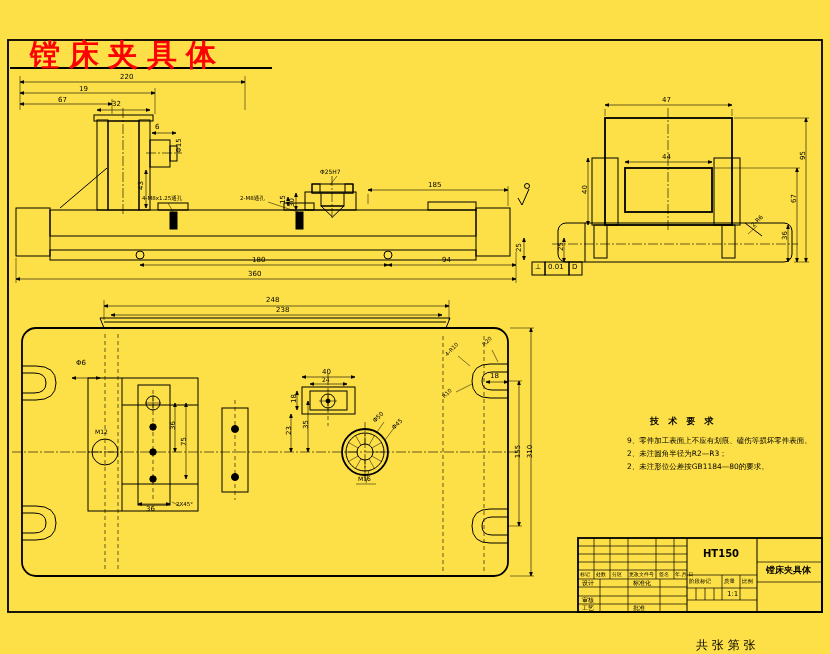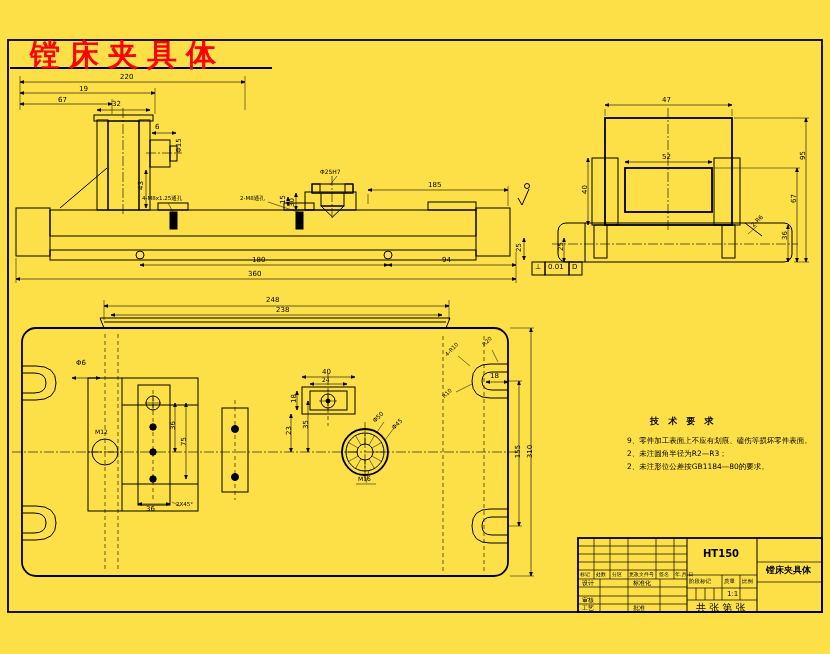--- a/index.html
+++ b/index.html
@@ -8,21 +8,21 @@
   #sheet svg{position:absolute;left:0;top:0;}
   svg line,svg path,svg rect,svg circle,svg polygon{stroke:#000;}
   .o2{stroke-width:1.8;fill:none;}
   .o1{stroke-width:1;fill:none;}
   .tl{stroke-width:0.7;fill:none;}
   .xl{stroke-width:0.5;fill:none;}
   .dl{stroke-width:0.6;fill:none;marker-start:url(#ar);marker-end:url(#ar);}
   .cl{stroke-width:0.6;fill:none;stroke-dasharray:10 2 2 2;}
   .dsh{stroke-width:0.6;fill:none;stroke-dasharray:4 3;}
   .dim{position:absolute;font-size:7px;line-height:1;color:#000;white-space:nowrap;background:transparent;}
-  .f5{font-size:5px;} .f55{font-size:5.5px;} .f6{font-size:6px;} .f65{font-size:10px;}
+  .f5{font-size:5px;} .f55{font-size:5.5px;} .f6{font-size:6px;} .f65{font-size:12px;margin-top:36px;}
   .f7{font-size:7px;} .f9{font-size:9px;} .f10{font-size:10px;}
   .b{font-weight:bold;text-align:center;}
   .dimr{transform:rotate(-90deg);transform-origin:center;}
   .ang{transform:rotate(-45deg);transform-origin:center;}
   .red-title{position:absolute;left:30px;top:40px;font-size:30px;font-weight:bold;
              color:#ff0000;letter-spacing:9px;line-height:1;white-space:nowrap;}
   .tech-head{position:absolute;font-size:9px;font-weight:bold;letter-spacing:3px;white-space:nowrap;}
   .tech-item{position:absolute;font-size:7.5px;white-space:nowrap;}
 </style>
 </head>
@@ -285,21 +285,21 @@
 <span class="dim dimr" style="left:279px;top:196px">15</span>
 <span class="dim dimr" style="left:288px;top:199px">30</span>
 <span class="dim f6" style="left:320px;top:169px">Φ25H7</span>
 <span class="dim" style="left:428px;top:182px">185</span>
 <span class="dim" style="left:252px;top:257px">180</span>
 <span class="dim" style="left:442px;top:257px">94</span>
 <span class="dim" style="left:248px;top:271px">360</span>
 <span class="dim dimr" style="left:515px;top:244px">25</span>
 
 <span class="dim" style="left:662px;top:97px">47</span>
-<span class="dim" style="left:662px;top:154px">52</span>
+<span class="dim" style="left:662px;top:154px">44</span>
 <span class="dim dimr" style="left:581px;top:186px">40</span>
 <span class="dim dimr" style="left:799px;top:152px">95</span>
 <span class="dim dimr" style="left:790px;top:195px">67</span>
 <span class="dim dimr" style="left:781px;top:232px">36</span>
 <span class="dim dimr" style="left:557px;top:243px">25</span>
 <span class="dim ang f6" style="left:750px;top:218px">2-R6</span>
 
 <span class="dim f7" style="left:535px;top:264px">⊥</span>
 <span class="dim f7" style="left:548px;top:264px">0.01</span>
 <span class="dim f7" style="left:572px;top:264px">D</span>

